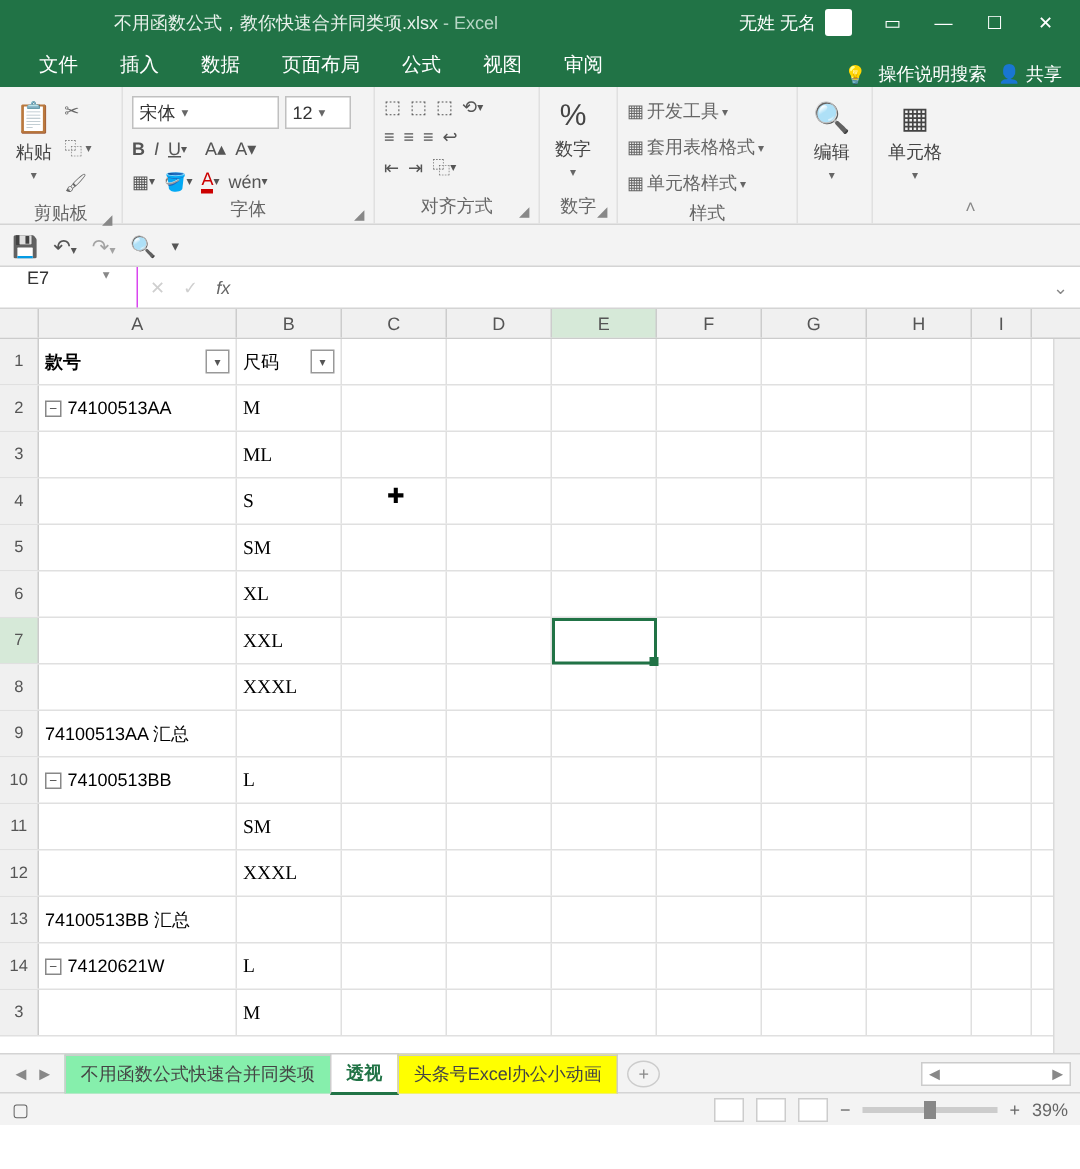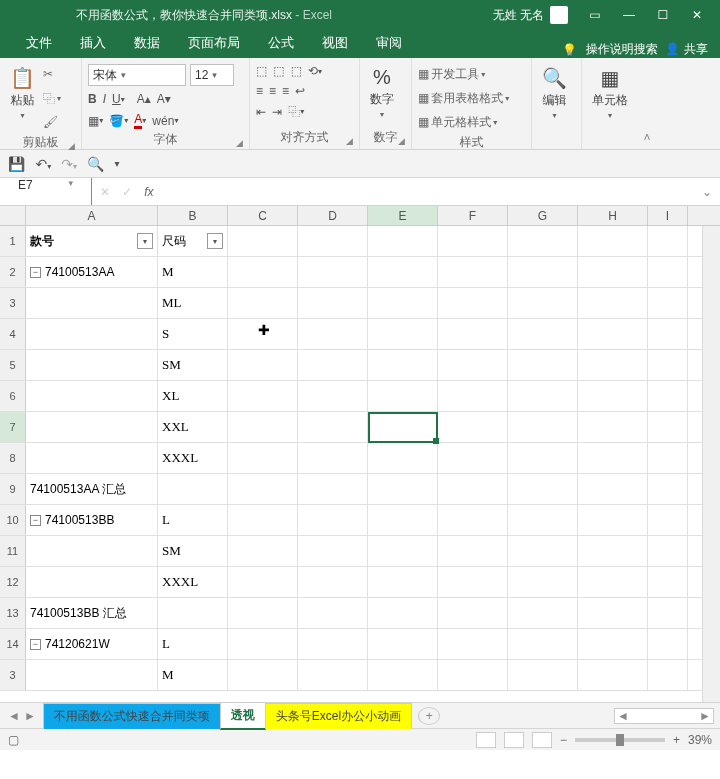--- a/index.html
+++ b/index.html
@@ -48,21 +48,21 @@
 .rh{width:26px;background:#f0f0f0;border-right:1px solid #ccc;text-align:center;color:#555;display:flex;align-items:center;justify-content:center;font-size:11px}
 .cell{border-right:1px solid #e0e0e0;padding:0 4px;display:flex;align-items:center;color:#000;font-family:"SimSun","Songti SC",serif;font-size:13px}
 .filter{display:inline-flex;width:16px;height:16px;border:1px solid #999;background:#fff;align-items:center;justify-content:center;margin-left:auto;font-size:8px;color:#555}
 .collapse{display:inline-flex;width:11px;height:11px;border:1px solid #888;align-items:center;justify-content:center;font-size:9px;color:#555;margin-right:4px;line-height:9px}
 .selbox{position:absolute;border:2px solid #217346;background:transparent;pointer-events:none}
 .selhandle{position:absolute;width:6px;height:6px;background:#217346;right:-3px;bottom:-3px}
 .cursor{position:absolute;font-size:14px;color:#000}
 .sheet-scroll{position:absolute;right:0;top:20px;bottom:0;width:18px;background:#f0f0f0;border-left:1px solid #dadada}
 .tabsbar{height:26px;background:#f3f3f3;border-top:1px solid #d4d4d4;display:flex;align-items:center}
 .tabsbar .nav{padding:0 8px;color:#888;display:flex;gap:4px}
-.tabsbar .stab{padding:4px 10px;border:1px solid #ccc;border-bottom:none;background:#0ea5e9;color:#444;font-size:12px;margin-left:-1px}
+.tabsbar .stab{padding:4px 10px;border:1px solid #ccc;border-bottom:none;background:#86efac;color:#444;font-size:12px;margin-left:-1px}
 .tabsbar .stab.active{background:#fff;border-bottom:2px solid #217346;color:#217346;font-weight:bold}
 .tabsbar .stab.yellow{background:#ffff00}
 .tabsbar .add{padding:0 10px;color:#888;border:1px solid #ccc;border-radius:50%;width:18px;height:18px;display:flex;align-items:center;justify-content:center;margin-left:6px}
 .statusbar{height:22px;background:#f3f3f3;border-top:1px solid #d4d4d4;display:flex;align-items:center;padding:0 8px;color:#666;font-size:11px}
 .statusbar .right{margin-left:auto;display:flex;align-items:center;gap:8px}
 .viewbtn{width:20px;height:16px;border:1px solid #ccc;background:#fff}
 .zoomslider{width:90px;height:4px;background:#ccc;position:relative}
 .zoomslider .thumb{position:absolute;width:8px;height:12px;background:#888;top:-4px;left:41px}
 .ch.selE{background:#d6e9d8}
 .rh.sel{background:#d6e9d8}

